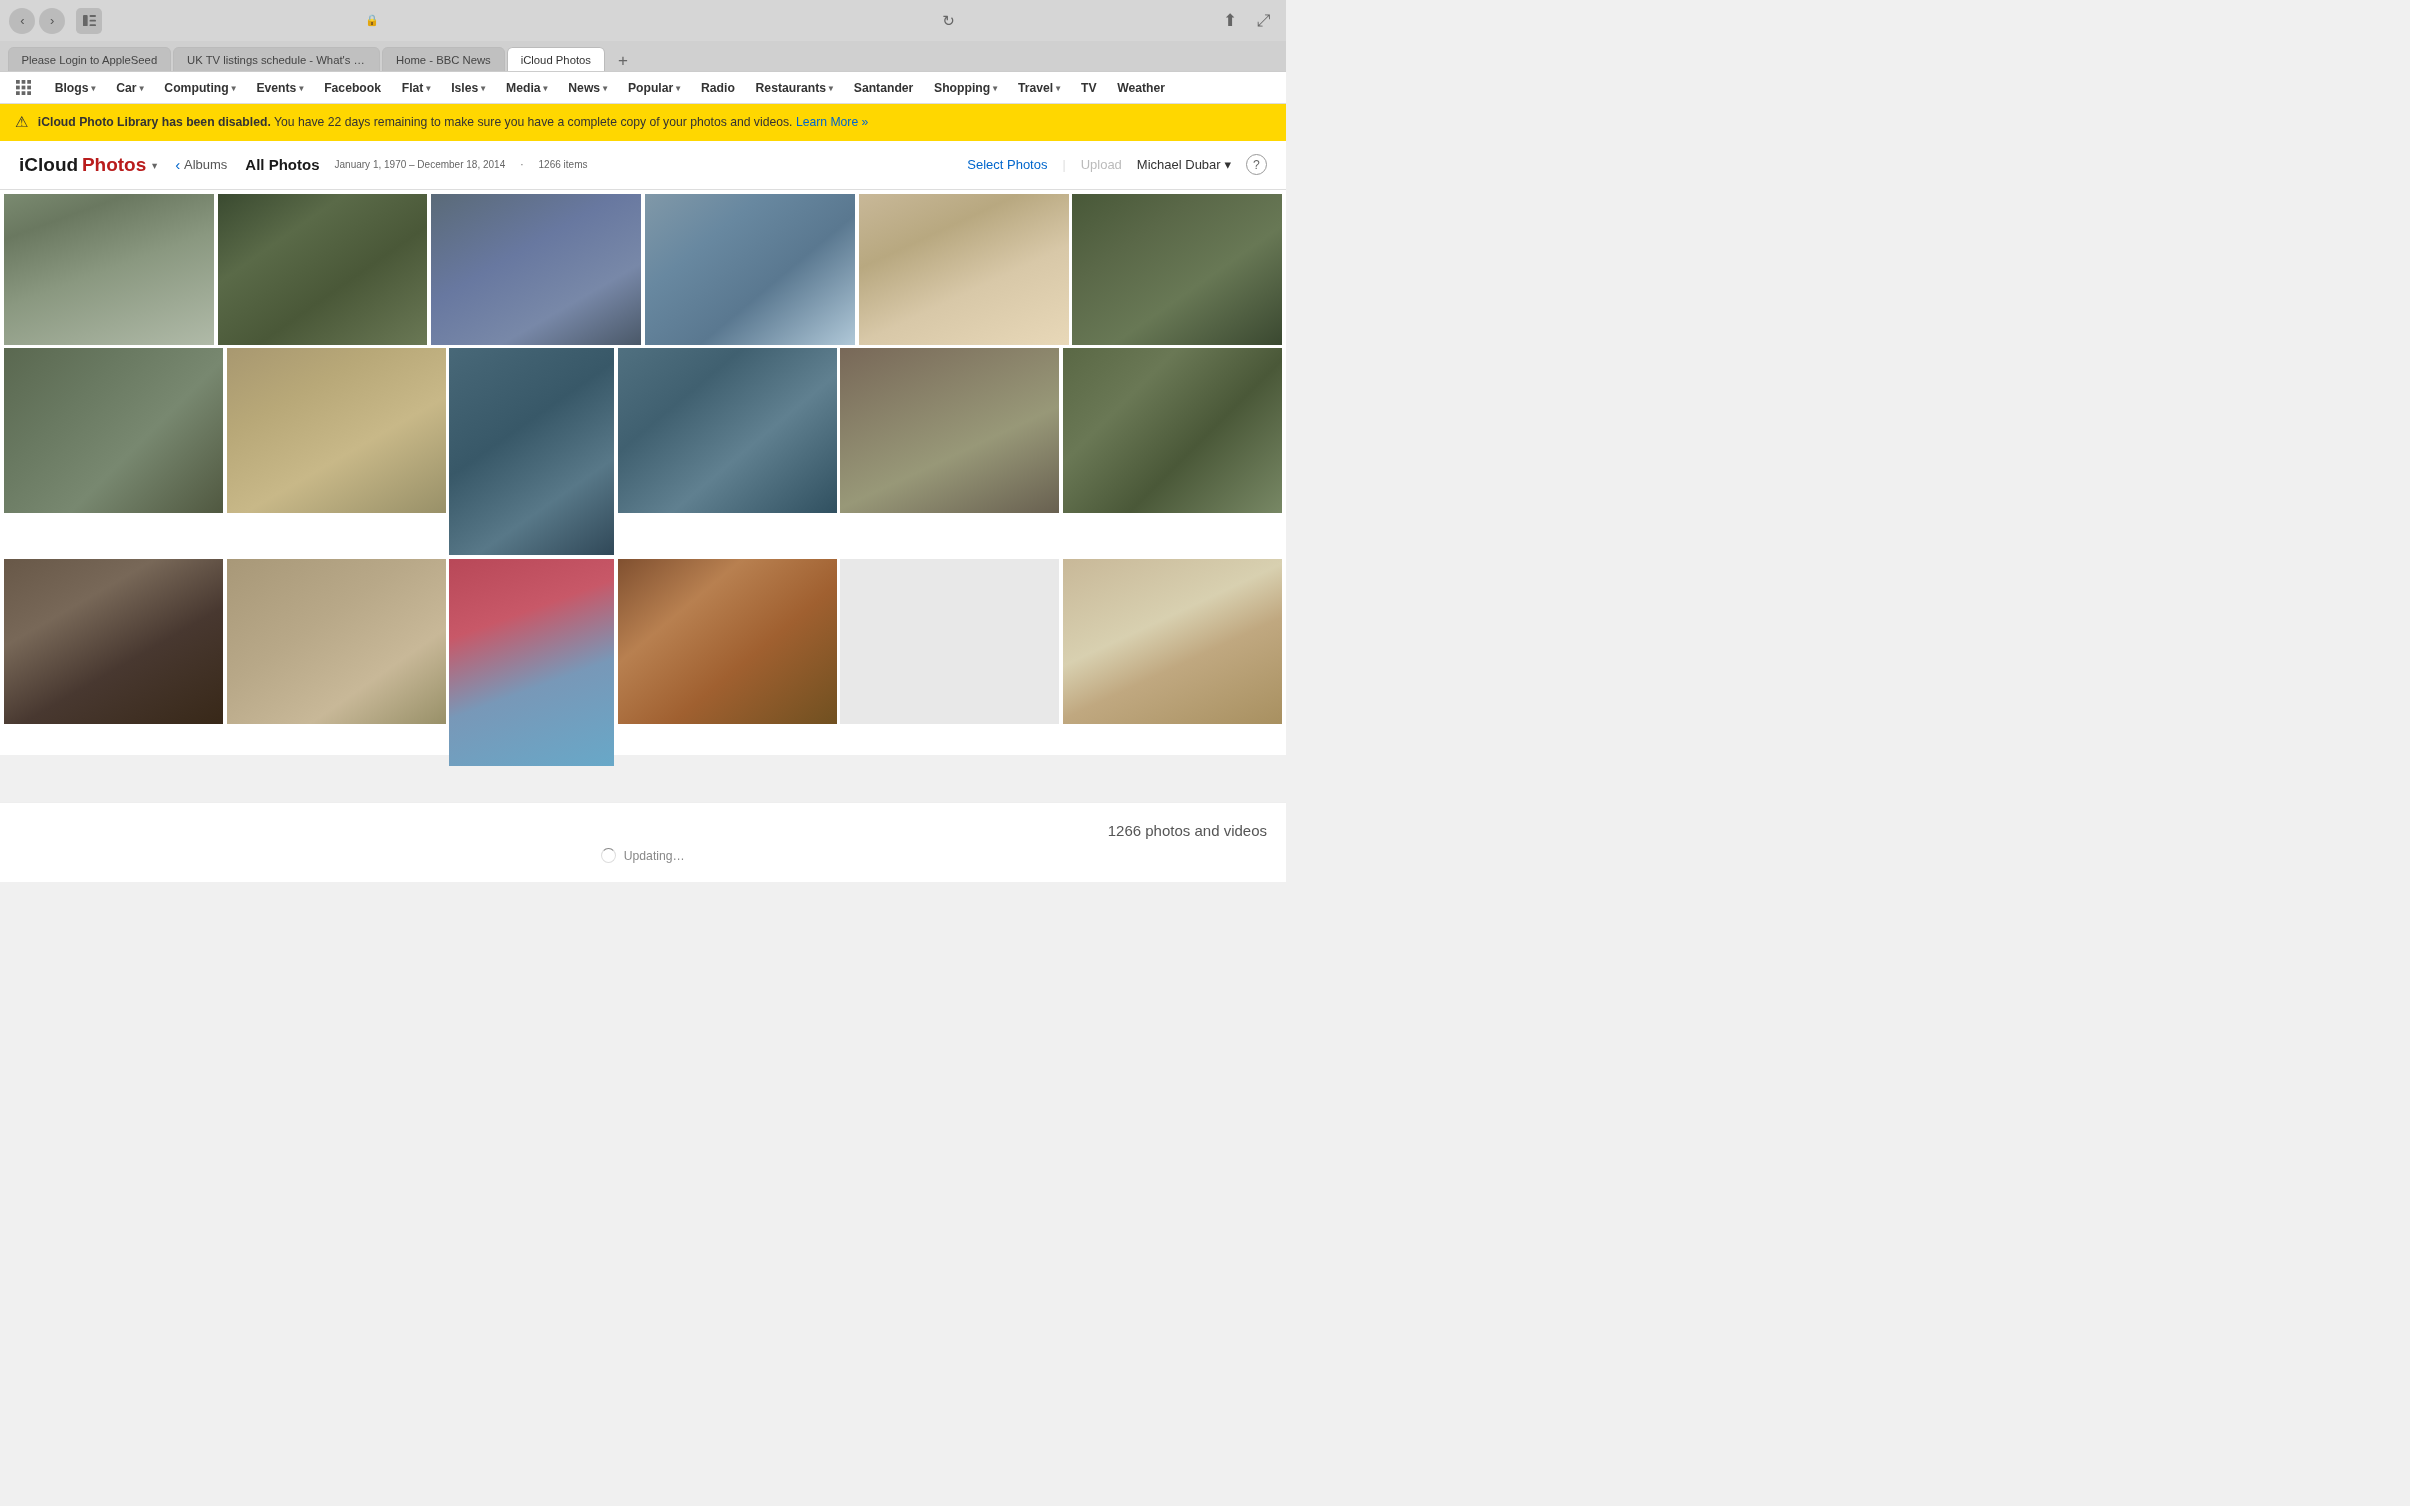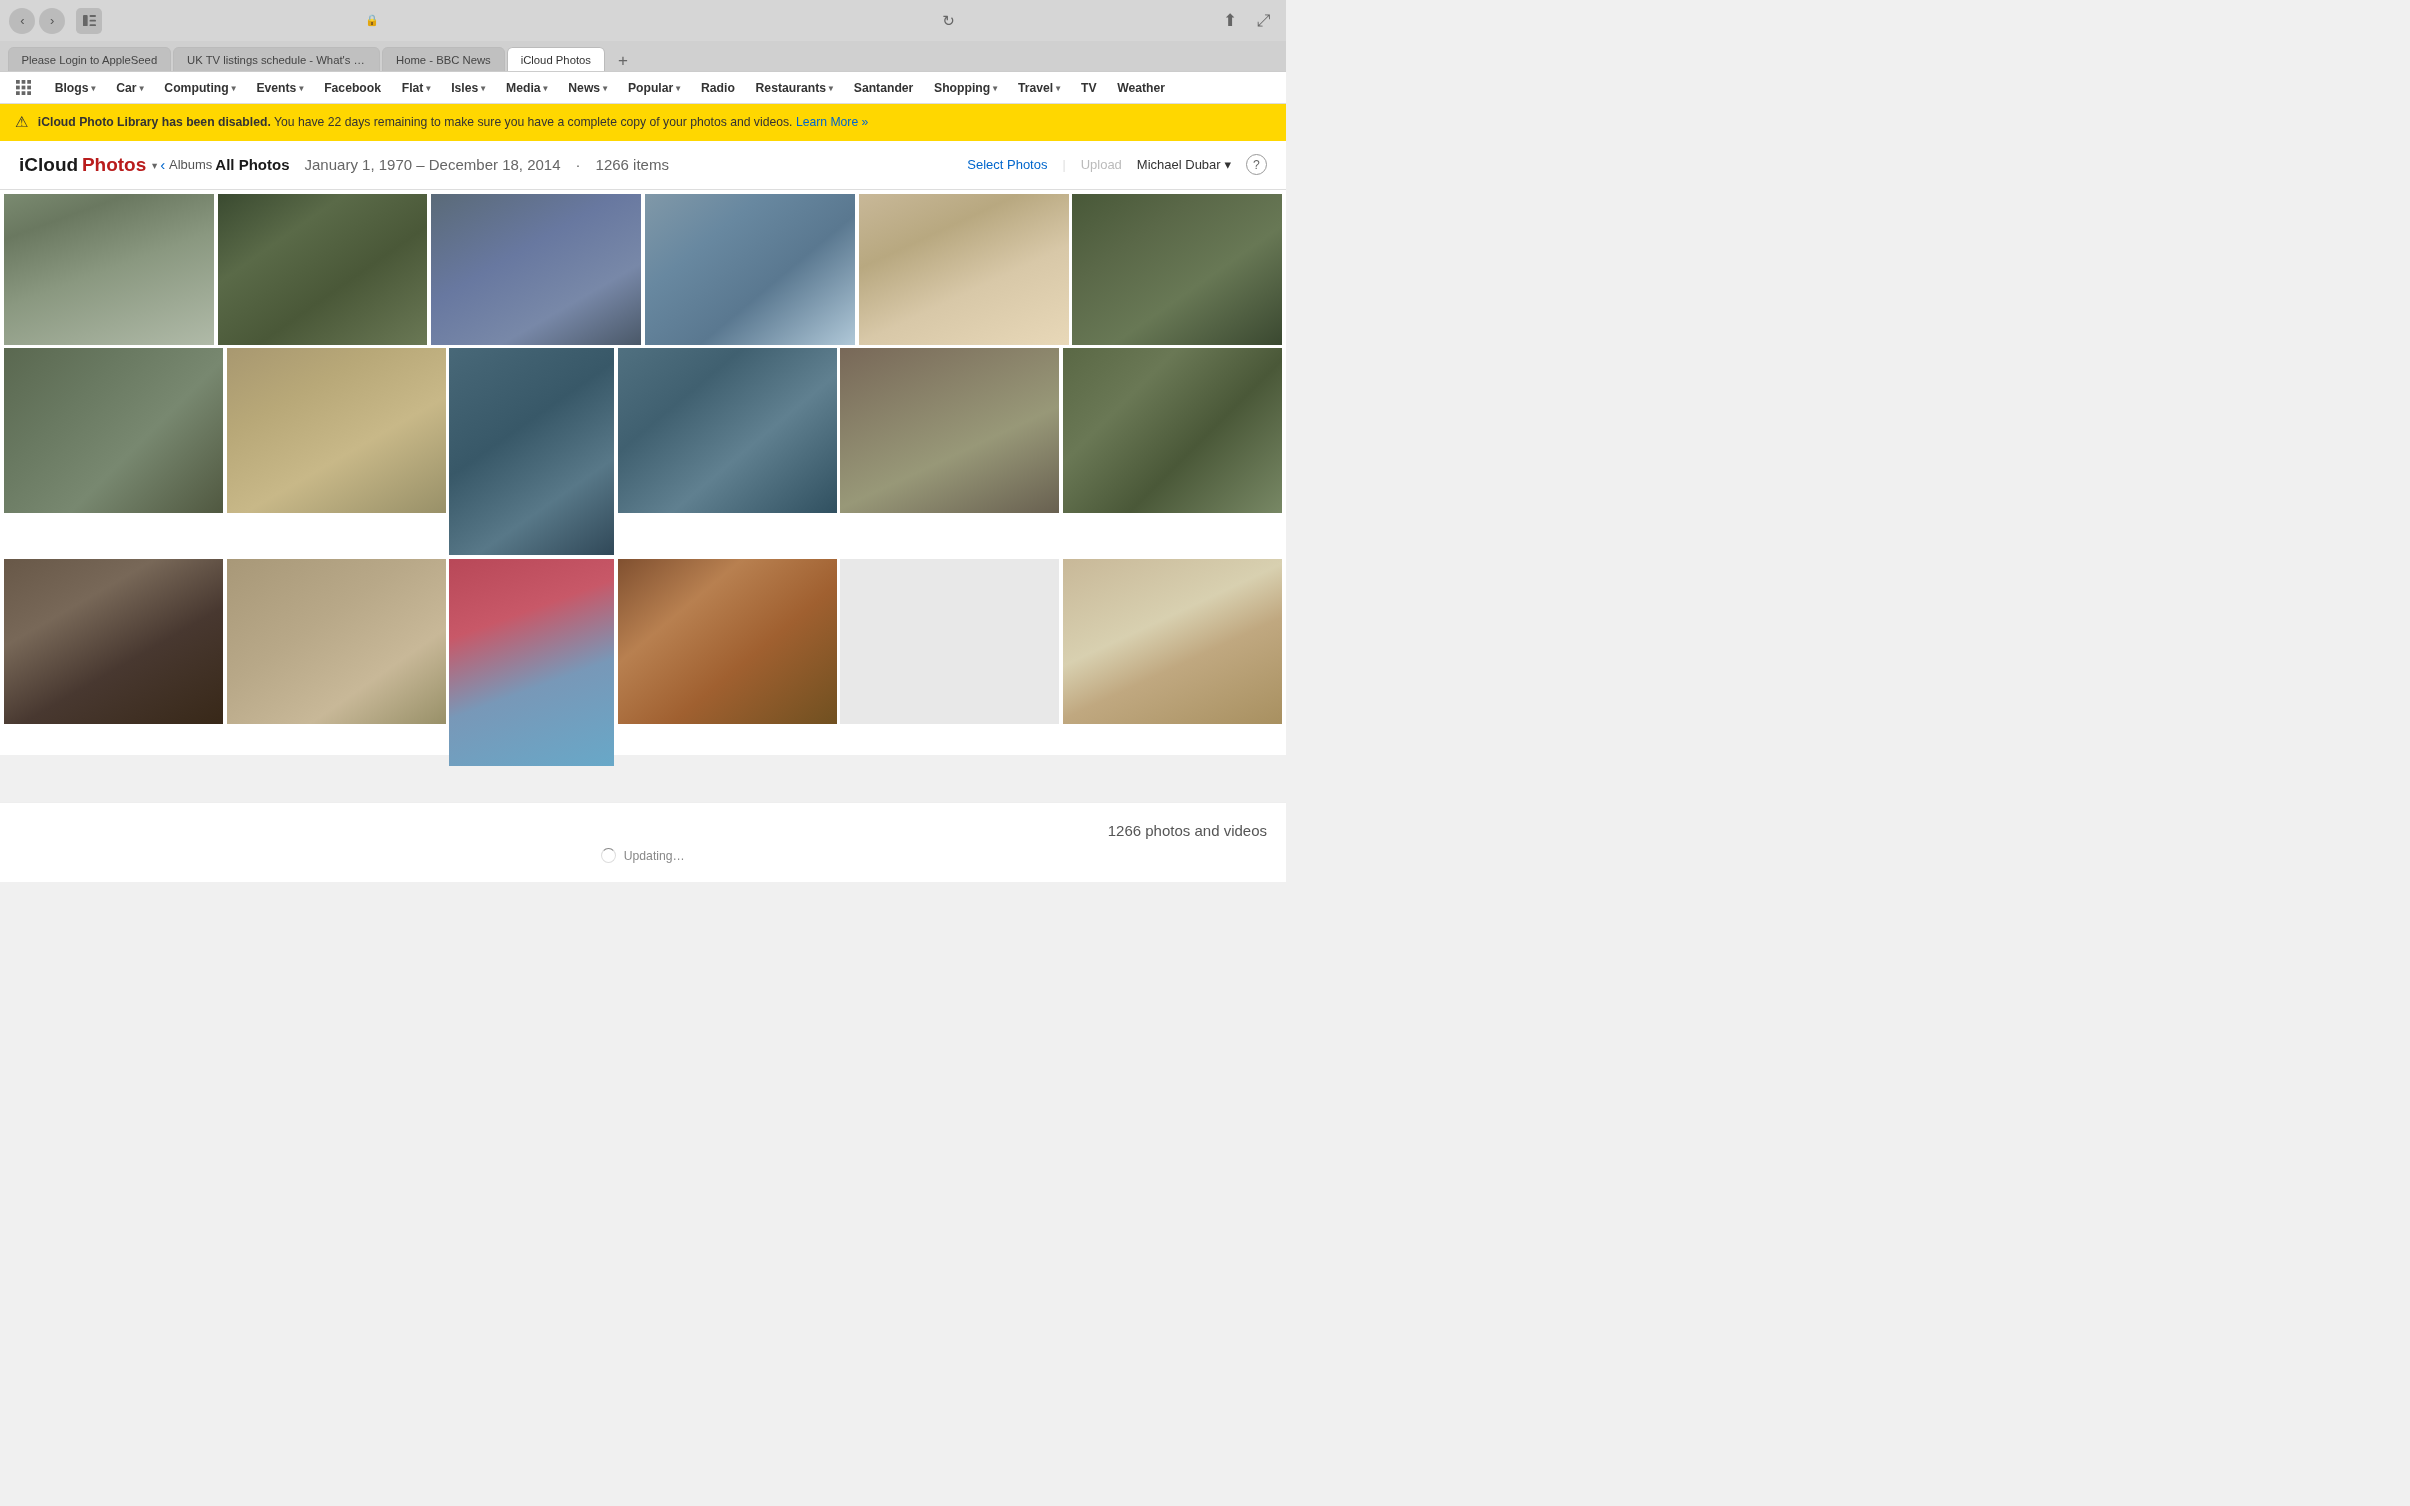--- a/index.html
+++ b/index.html
@@ -219,21 +219,21 @@
     }
 
     
     .app-header {
       background: white;
       border-bottom: 0.9px solid #ddd;
       display: flex;
       align-items: center;
       padding: 0 19px;
       height: 49px;
-      gap: 3px;
+      gap: 18px;
     }
 
     .app-logo {
       display: flex;
       align-items: center;
       gap: 3.8px;
       font-size: 19px;
       cursor: pointer;
     }
 
@@ -264,21 +264,21 @@
       gap: 15px;
     }
 
     .all-photos-title {
       font-size: 15px;
       font-weight: 700;
       color: #1a1a1a;
     }
 
     .photos-meta {
-      font-size: 15px;
+      font-size: 10px;
       color: #666;
     }
 
     .header-actions {
       display: flex;
       align-items: center;
       gap: 15px;
     }
 
     .select-photos-btn {

